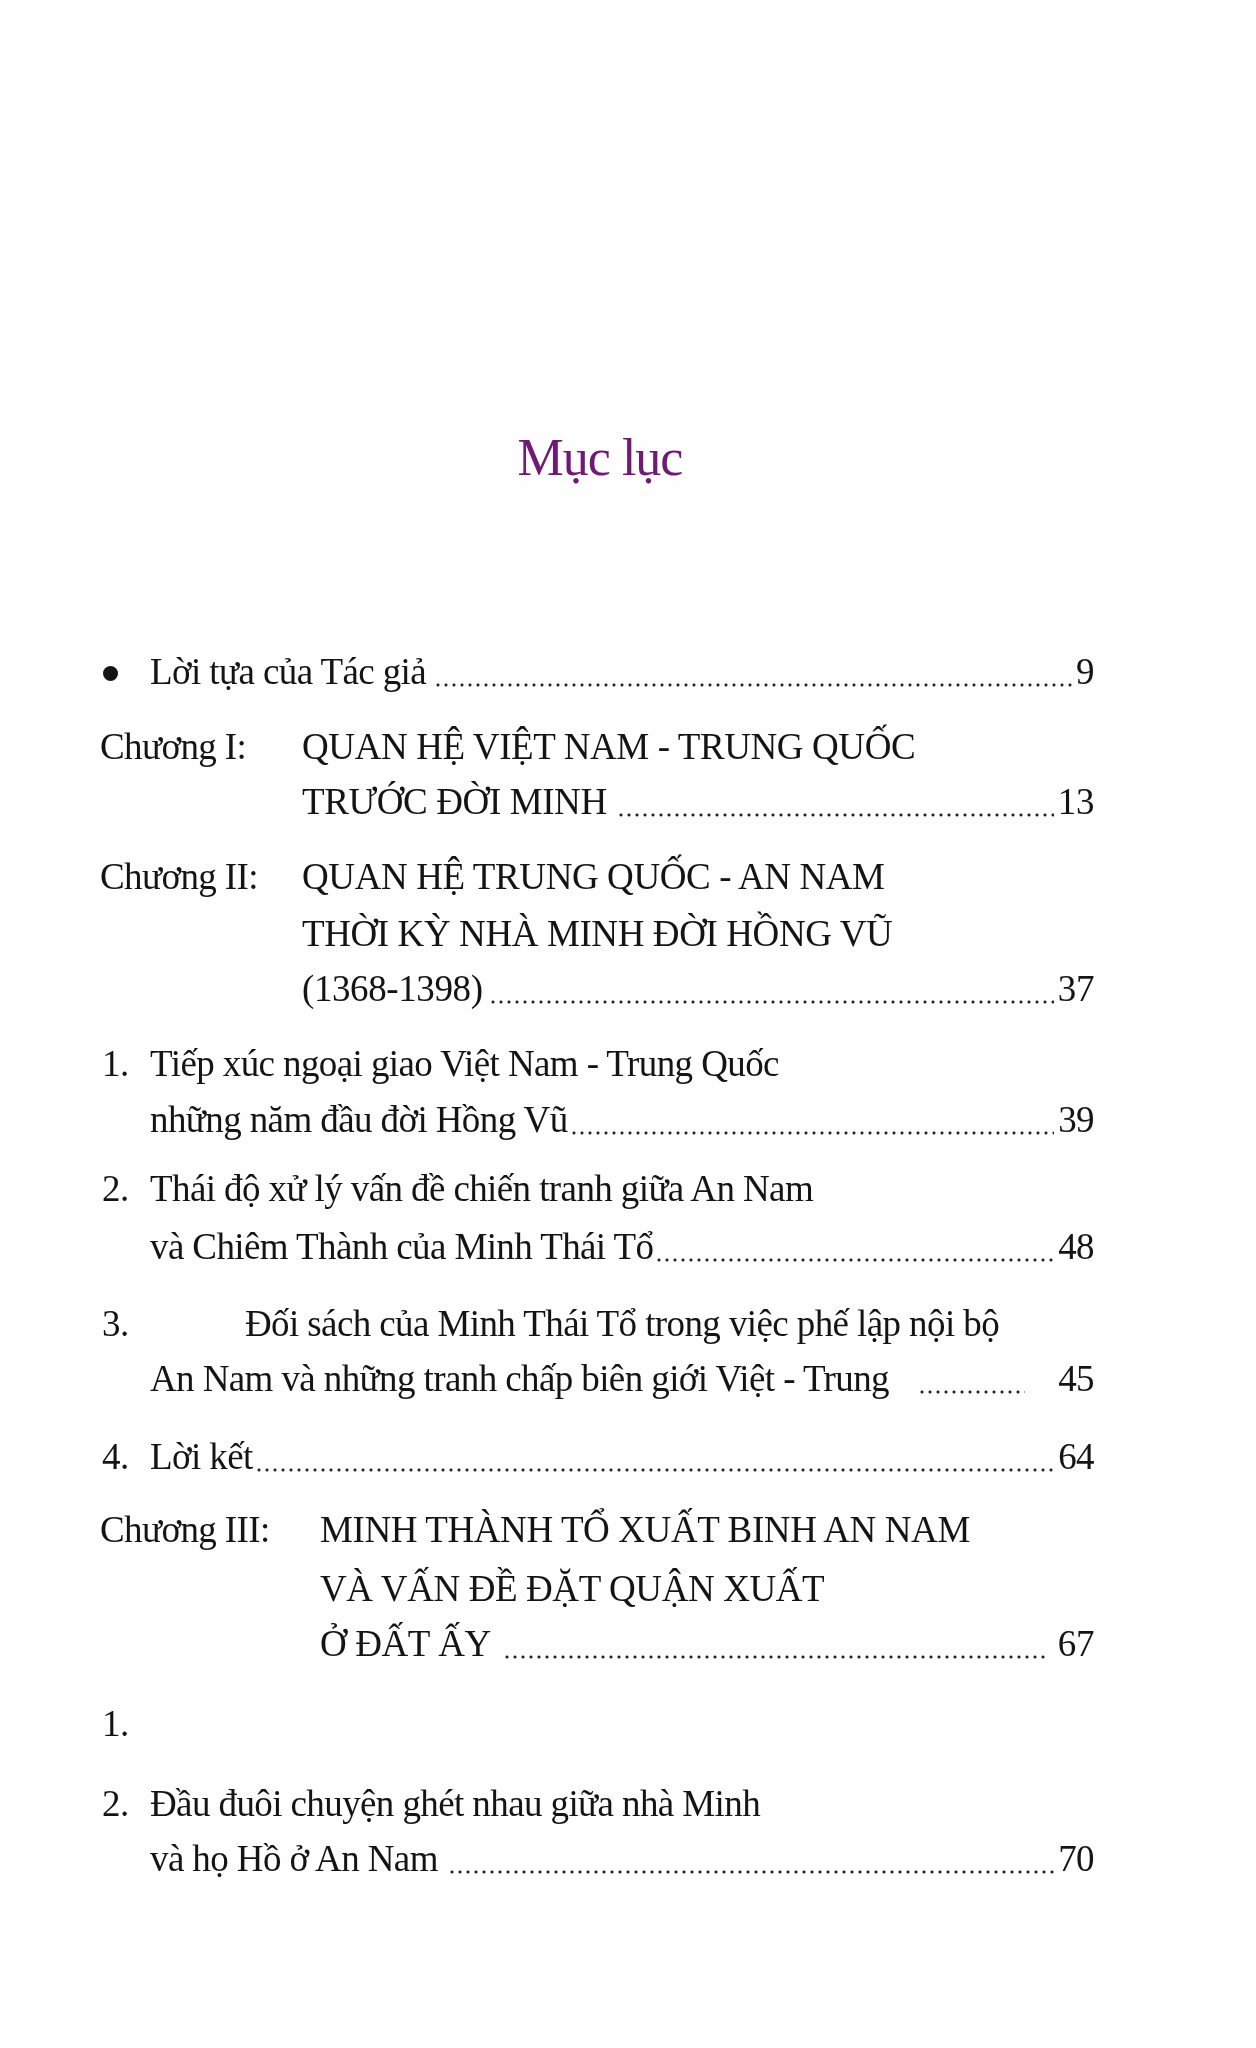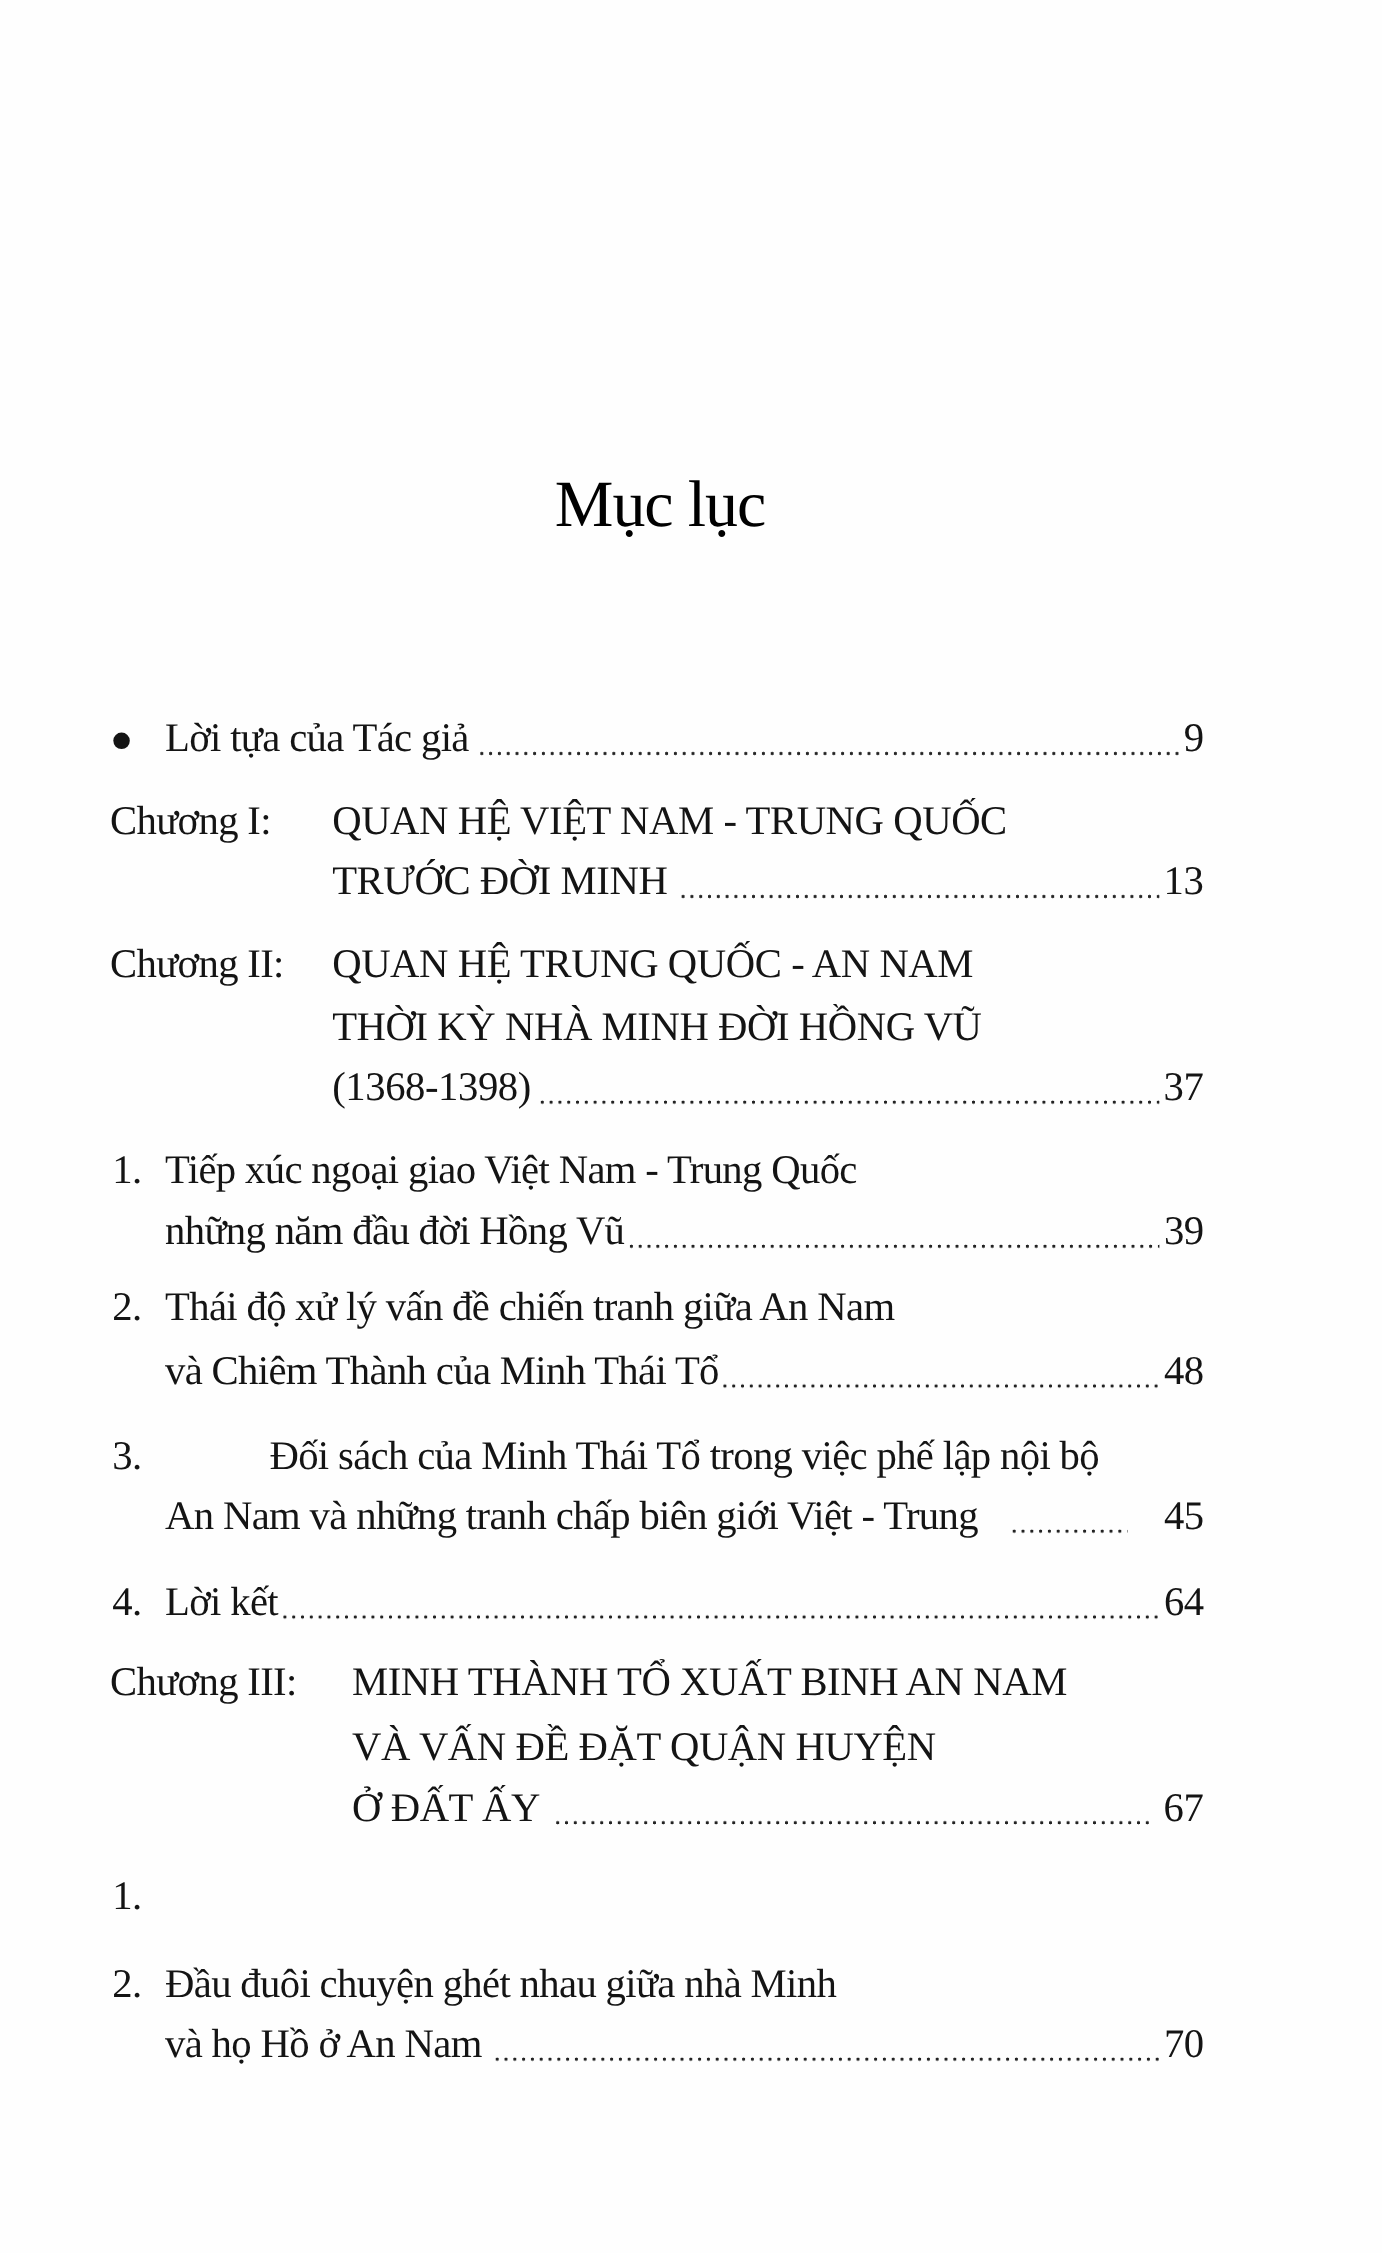--- a/index.html
+++ b/index.html
@@ -3,21 +3,21 @@
 <meta charset="utf-8">
 <style>
   html, body { margin: 0; padding: 0; }
   body {
     width: 1256px; height: 2048px; background: #fefefe; position: relative; overflow: hidden;
     font-family: "Liberation Serif", "DejaVu Serif", serif; color: #141414;
   }
   .page { position: absolute; left: 0; top: 0; width: 1256px; height: 2048px; }
   .title {
     position: absolute; left: 0; width: 1200px; top: 422px; text-align: center;
-    font-size: 60px; line-height: 72px; letter-spacing: -1px; color: #000000;
+    font-size: 52px; line-height: 72px; letter-spacing: -1px; color: #701a75;
   }
   .line {
     position: absolute; height: 38px; font-size: 37px; line-height: 38px;
     display: flex; align-items: baseline; white-space: nowrap; letter-spacing: -0.6px;
   }
   .line .txt { flex: 0 0 auto; }
   .line .dots {
     flex: 1 1 auto; align-self: flex-end; height: 38px; margin: 0 4px 0 2px;
     background-image: radial-gradient(circle, #222 1.4px, transparent 1.7px);
     background-size: 8px 4px; background-repeat: repeat-x; background-position: 0 30px;
@@ -101,21 +101,21 @@
     <span class="txt">Lời kết</span>
     <span class="dots"></span>
     <span class="pg">64</span>
   </div>
 
   <div class="lbl" style="left:100px; top:1511px;">Chương III:</div>
   <div class="line caps" style="left:320px; width:774px; top:1511px;">
     <span class="txt">MINH THÀNH TỔ XUẤT BINH AN NAM</span>
   </div>
   <div class="line caps" style="left:320px; width:774px; top:1570px;">
-    <span class="txt">VÀ VẤN ĐỀ ĐẶT QUẬN HUYỆN</span>
+    <span class="txt">VÀ VẤN ĐỀ ĐẶT QUẬN XUẤT</span>
   </div>
   <div class="line caps" style="left:320px; width:774px; top:1625px;">
     <span class="txt">Ở ĐẤT ẤY</span>
     <span class="dots" style="margin-left:12px; margin-right:10px;"></span>
     <span class="pg">67</span>
   </div>
 
   <div class="lbl" style="left:102px; top:1705px;">1.</div>
 
   <div class="lbl" style="left:102px; top:1785px;">2.</div>

